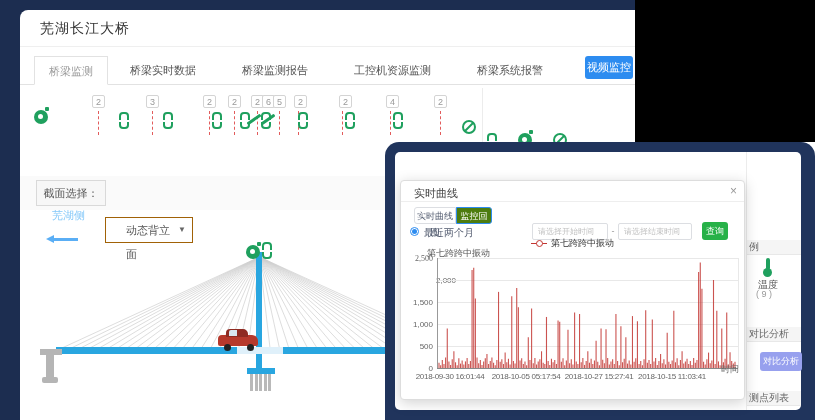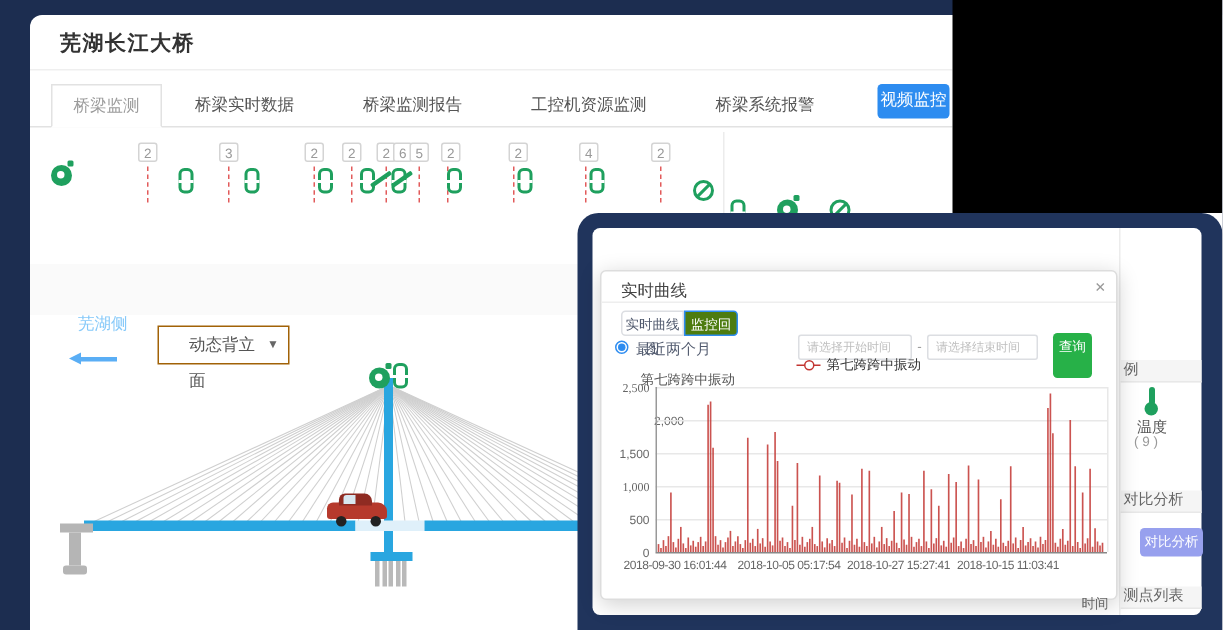--- a/index.html
+++ b/index.html
@@ -3,21 +3,21 @@
 <meta charset="utf-8">
 <style>
   * { margin:0; padding:0; box-sizing:border-box; }
   html,body { width:815px; height:420px; overflow:hidden; }
   body { font-family:"Liberation Sans", sans-serif; }
   .stage { position:relative; width:815px; height:420px; background:#1c2d50; overflow:hidden; }
   .abs { position:absolute; }
 
   
   .main-window { left:20px; top:10px; width:795px; height:410px; background:#fff; border-radius:8px 0 0 0; }
-  .mw-title { left:40px; top:20px; font-size:14px; color:#333; font-weight:bold; letter-spacing:1px; }
+  .mw-title { left:40px; top:20px; font-size:14px; color:#333; font-weight:normal; letter-spacing:1px; }
   .mw-title-divider { left:20px; top:46px; width:615px; height:1px; background:#efefef; }
   .tabbar { left:34px; top:56px; height:29px; }
   .tabbar-underline { left:20px; top:84px; width:615px; height:1px; background:#e2e2e2; }
   .tab { position:absolute; top:0; height:29px; line-height:28px; font-size:11px; color:#555; padding:0 14px; cursor:pointer; white-space:nowrap; }
   .tab.active { background:#fff; border:1px solid #e2e2e2; border-bottom:1px solid #fff; color:#9b9b9b; z-index:2; }
   .video-btn { left:585px; top:56px; width:48px; height:23px; background:#2d8cf0; color:#fff; font-size:11px; text-align:center; line-height:23px; border-radius:3px; cursor:pointer; }
 
   
   .badge { position:absolute; top:95px; width:13px; height:13px; background:#fff; border:1px solid #d4d4d4; border-radius:2px; color:#999; font-size:9px; text-align:center; line-height:12px; }
   .dash { position:absolute; top:111px; height:24px; width:0; border-left:1px dashed #e25b5b; }
@@ -76,32 +76,32 @@
   .modal-close { left:730px; top:184px; font-size:12px; color:#999; cursor:pointer; }
   .modal-divider { left:401px; top:201px; width:343px; height:1px; background:#eee; }
   .mtab { position:absolute; top:207px; height:17px; font-size:9px; line-height:16px; text-align:center; cursor:pointer; }
   .mtab-rt { left:414px; width:42px; border:1px solid #dcdee2; border-radius:3px 0 0 3px; color:#515a6e; background:#fff; }
   .mtab-pb { left:456px; width:36px; background:#4d7c0f; color:#fff; border:1px solid #2d8cf0; border-radius:0 3px 3px 0; }
   .radio-outer { left:410px; top:227px; width:9px; height:9px; border:1px solid #2d8cf0; border-radius:50%; cursor:pointer; }
   .radio-inner { left:412px; top:229px; width:5px; height:5px; background:#2d8cf0; border-radius:50%; }
   .radio-label { left:424px; top:226px; font-size:10px; color:#515a6e; }
   .minput { position:absolute; top:223px; height:17px; border:1px solid #dcdee2; border-radius:2px; background:#fff; font-size:8px; color:#bfbfbf; line-height:15px; padding-left:5px; overflow:hidden; white-space:nowrap; }
   .msep { left:608px; top:223px; width:10px; height:17px; font-size:9px; color:#999; text-align:center; line-height:16px; }
-  .query-btn { left:702px; top:222px; width:26px; height:30px; background:#27b148; color:#fff; font-size:9px; text-align:center; line-height:18px; border-radius:3px; cursor:pointer; }
+  .query-btn { left:702px; top:222px; width:26px; height:18px; background:#27b148; color:#fff; font-size:9px; text-align:center; line-height:18px; border-radius:3px; cursor:pointer; }
   .chart-legend { left:400px; top:237px; width:345px; text-align:center; font-size:9px; color:#333; }
   .legend-mark { display:inline-block; position:relative; width:16px; height:1px; background:#c23531; vertical-align:middle; margin-right:4px; }
   .legend-mark::after { content:""; position:absolute; left:5px; top:-3px; width:5px; height:5px; border:1px solid #c23531; border-radius:50%; background:#fff; }
   .chart-title { left:427px; top:247px; font-size:9px; color:#555; }
   .ytick { position:absolute; width:28px; text-align:right; font-size:8px; color:#666; }
   .gridline { position:absolute; left:437px; width:301px; height:1px; background:#e8e8e8; }
   .yaxis { left:437px; top:258px; width:1px; height:110px; background:#999; }
   .xaxis { left:437px; top:368px; width:301px; height:1px; background:#888; }
   .raxis { left:738px; top:258px; width:1px; height:110px; background:#e8e8e8; }
   .xlabel { position:absolute; top:372px; font-size:8px; color:#666; transform:translateX(-50%); white-space:nowrap; letter-spacing:-0.3px; }
-  .time-label { left:721px; top:363px; font-size:9px; color:#666;margin-top:33px; }
+  .time-label { left:721px; top:363px; font-size:9px; color:#666; }
 </style>
 </head>
 <body>
 
 <div class="stage">
 
   <div class="abs main-window"></div>
   <div class="abs mw-title">芜湖长江大桥</div>
   <div class="abs mw-title-divider"></div>
 
@@ -150,20 +150,21 @@
       <div class="diag-bar" style="left: 260px; top: 118px; transform: rotate(-35deg);"></div>
       <div class="abs prohibit" style="left: 462px; top: 120px;"></div>
     </div>
 
   <div class="abs legend-panel-divider"></div>
   <div class="abs chain" style="left:487px; top:133px;"></div>
   <div class="abs gauge" style="left:518px; top:133px;"></div>
   <div class="abs prohibit" style="left:553px; top:133px;"></div>
 
   <div class="abs controls-band"></div>
+  <div class="abs ctl-label">截面选择：</div>
   <div class="abs ctl-select">
     <span>动态背立面</span>
     <span class="caret">▼</span>
   </div>
 
   <div class="abs side-label">芜湖侧</div>
   <div class="abs side-arrow-bar"></div>
   <div class="abs side-arrow-head"></div>
   <svg id="cables" class="abs" style="left:0; top:0;" width="815" height="420">
       <line x1="259.5" y1="257" x2="62" y2="348" stroke="#cfcfcf" stroke-width="0.7"></line>
@@ -262,21 +263,21 @@
   <div class="abs query-btn">查询</div>
 
   <div class="abs chart-legend">
     <span class="legend-mark"></span><span>第七跨跨中振动</span>
   </div>
   <div class="abs chart-title">第七跨跨中振动</div>
 
   <div id="yticks">
       <div class="ytick" style="left: 405px; top: 364px;">0</div>
       <div class="ytick" style="left: 405px; top: 342px;">500</div>
-      <div class="ytick" style="left: 405px; top: 320px; font-family: Liberation Serif, serif;">1,000</div>
+      <div class="ytick" style="left: 405px; top: 320px;">1,000</div>
       <div class="ytick" style="left: 405px; top: 298px;">1,500</div>
       <div class="ytick" style="left: 428px; top: 276px;">2,000</div>
       <div class="ytick" style="left: 405px; top: 254px; font-family: Liberation Serif, serif;">2,500</div>
     </div>
   <div id="gridlines">
       <div class="gridline" style="top: 346px;"></div>
       <div class="gridline" style="top: 324px;"></div>
       <div class="gridline" style="top: 302px;"></div>
       <div class="gridline" style="top: 280px;"></div>
       <div class="gridline" style="top: 258px;"></div>

